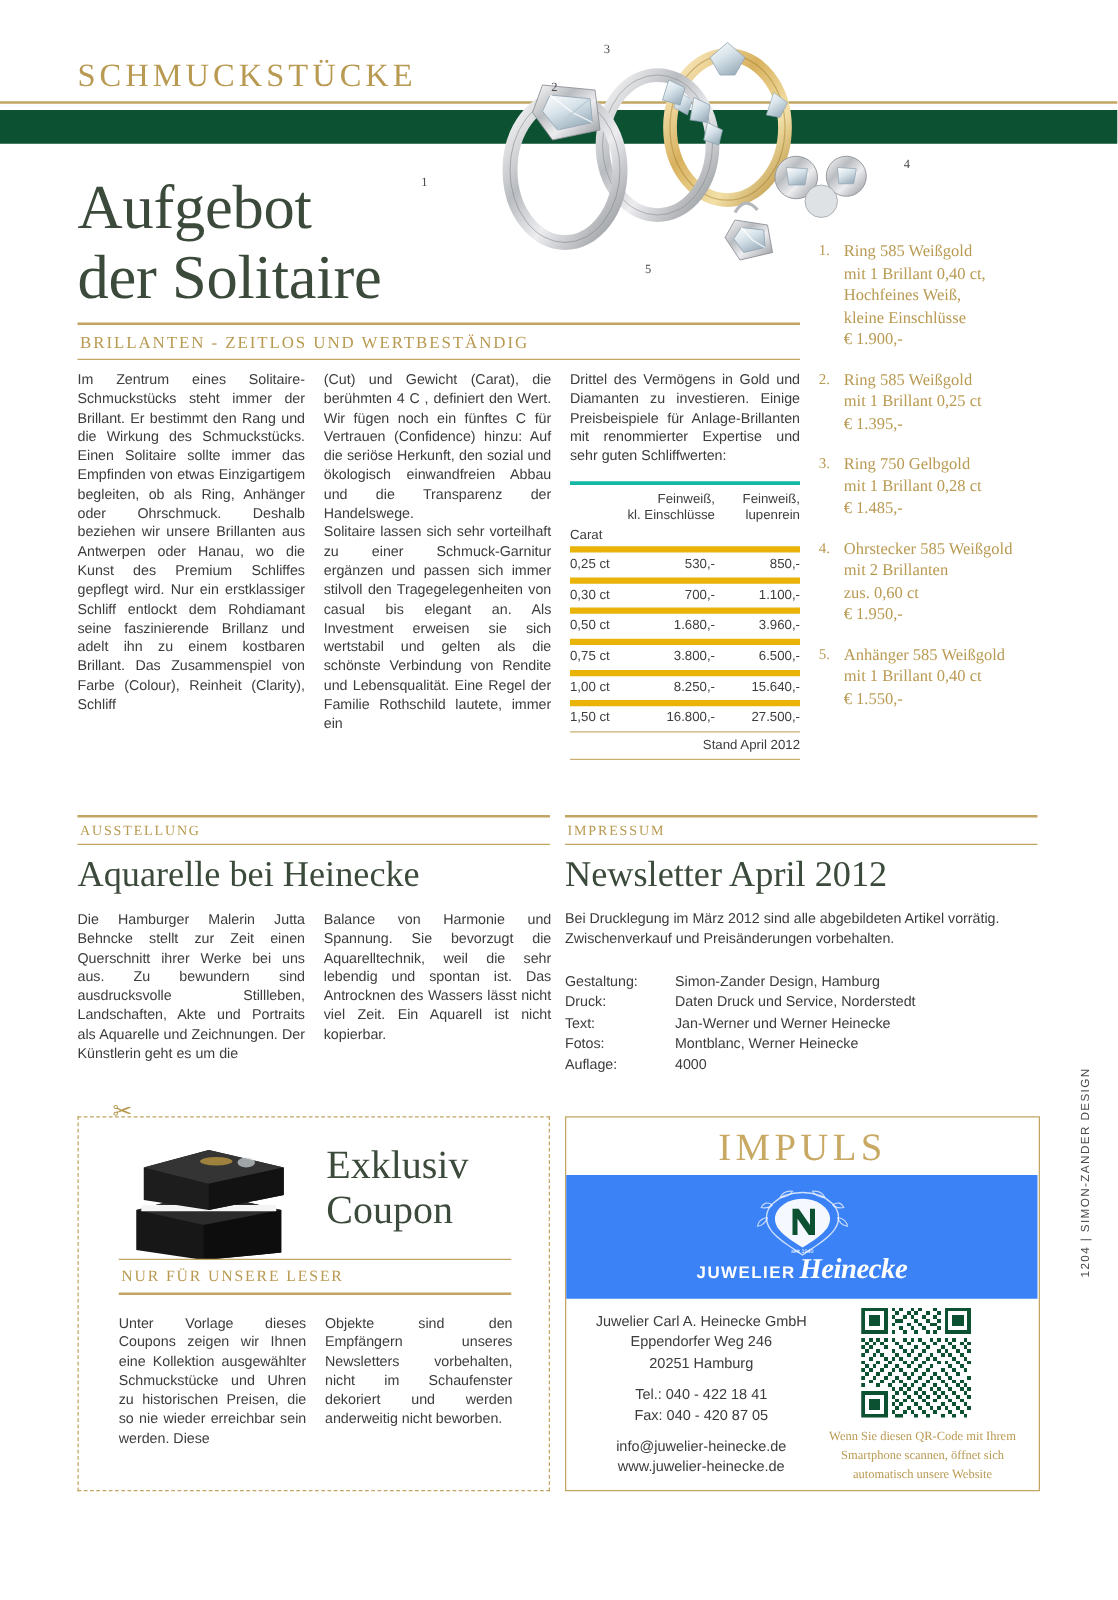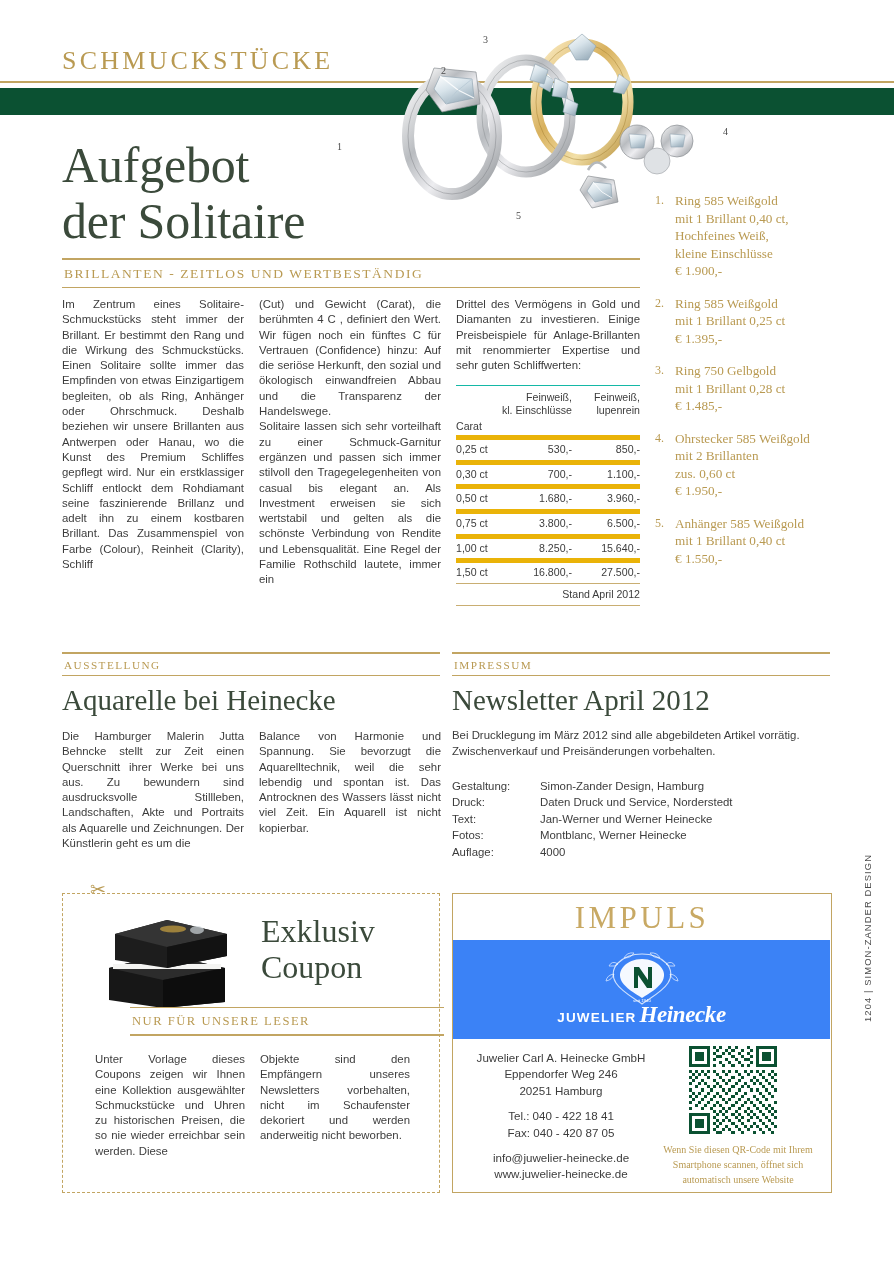--- a/index.html
+++ b/index.html
@@ -64,21 +64,21 @@
     border-collapse: collapse;
     font-size: 10.6px; color: #3c3c3c;
   }
   .ptable th, .ptable td { padding: 2.2px 0 2.2px 0; font-weight: 400; }
   .ptable thead th { vertical-align: bottom; line-height: 13px; }
   .ptable .th-c { text-align: left; width: 44px; }
   .ptable .th-a { text-align: right; width: 72px; }
   .ptable .th-b { text-align: right; width: 68px; }
   .ptable tbody td:first-child { text-align: left; }
   .ptable tbody td { text-align: right; border-top: 5px solid #eab308; }
-  .ptable thead tr.top th { border-top: 1px solid #14b8a6; padding-top:5px;margin-top:14px;}
+  .ptable thead tr.top th { border-top: 3px solid #14b8a6; padding-top:5px;margin-top:14px;}
   .ptable tfoot td {
     text-align: right; border-top: 1px solid #c9ae72;
     border-bottom: 1px solid #c9ae72; padding-top: 3px; padding-bottom:3px;
   }
 
   
   .legend {
     position: absolute; left: 655px; top: 192px; width: 200px;
     font-family: "Liberation Serif", serif;
     color: #b99a52; font-size: 13.2px; line-height: 17.5px;
@@ -140,21 +140,21 @@
     position: absolute; left: 86px; top: 880px;
     font-size: 19px; color: #b99a52; background: #fff;
     padding: 0 4px; line-height: 1;
   }
   .coupon-box { position: absolute; left: 38px; top: 22px; width: 130px; height: 92px; }
   .coupon-title {
     position: absolute; left: 198px; top: 20px; width: 170px;
     font-family: "Liberation Serif", serif;
     font-size: 32px; line-height: 1.12; color: #3b4a3b;
   }
-  .coupon-sub-wrap { position: absolute; left: 32px; top: 113px; width: 314px; margin-left: 35px; }
+  .coupon-sub-wrap { position: absolute; left: 32px; top: 113px; width: 314px; }
   .coupon-sub-wrap .hr { height: 1.4px; background: #c2a562; }
   .coupon-sub {
     font-family: "Liberation Serif", serif;
     font-size: 12.6px; letter-spacing: 1.5px; color: #b99a52;
     padding: 6px 0 5px 2px;
   }
   .coupon-cols { position: absolute; left: 32px; top: 158px; width: 320px; }
   .coupon-cols .cc {
     position: absolute; top: 0; width: 150px;
     font-size: 11.4px; line-height: 15.3px; color: #3c3c3c;

